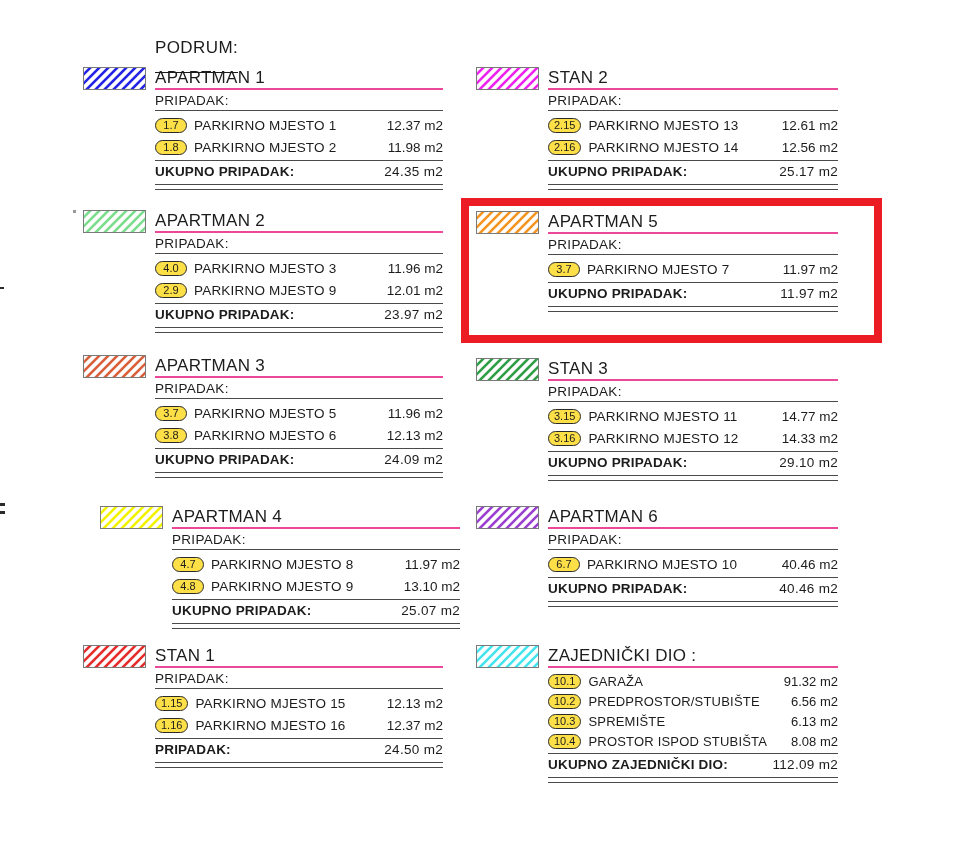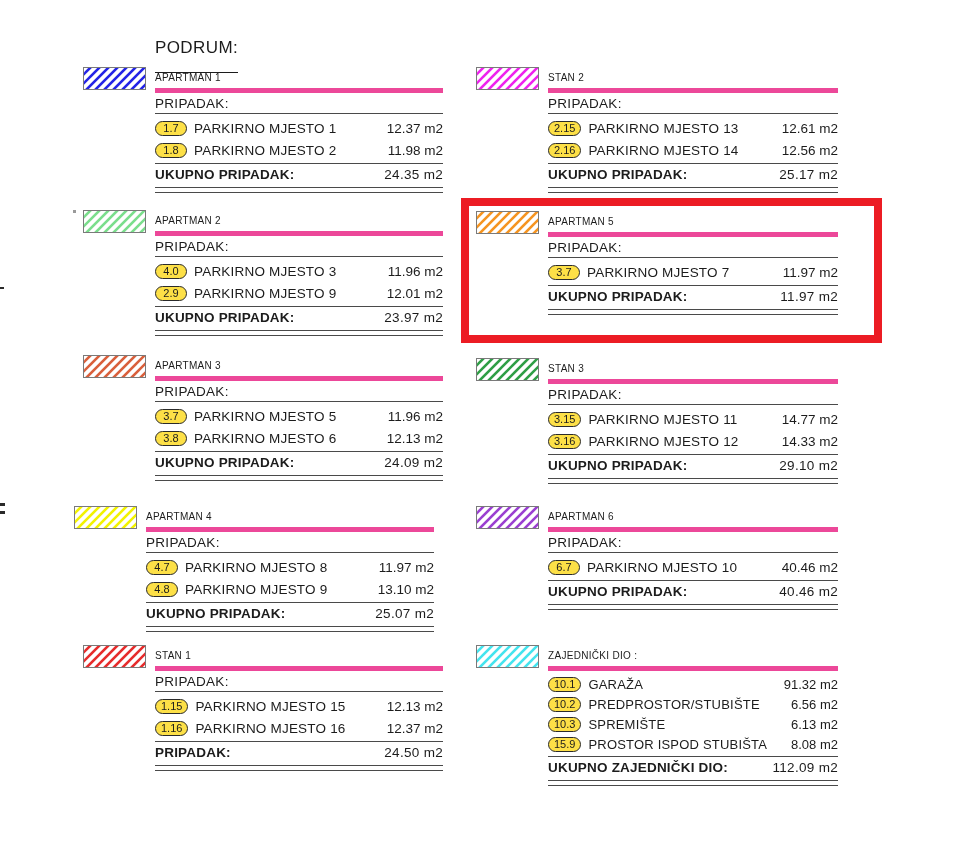--- a/index.html
+++ b/index.html
@@ -11,22 +11,22 @@
     position:absolute;left:155px;top:38px;font-size:17px;letter-spacing:.4px;
     border-bottom:1.5px solid #1c1c1c;padding-bottom:14px;font-weight:400;
   }
   .section{position:absolute;}
   .swatch{
     position:absolute;left:-72px;top:-3px;width:63px;height:23px;
     border:1px solid #7a7a7a;background:#fff;box-sizing:border-box;
   }
   .swatch svg{display:block;}
   .sec-title{
-    font-size:10px;line-height:16px;letter-spacing:.3px;
-    border-bottom:5px solid #ec4899;padding-bottom:2px;
+    font-size:17px;line-height:16px;letter-spacing:.3px;
+    border-bottom:2px solid #ec4899;padding-bottom:2px;
   }
   .sec-sub{
     font-size:13.5px;line-height:15px;margin-top:3px;letter-spacing:.3px;
     border-bottom:1px solid #4a4a4a;padding-bottom:2px;
   }
   .rows{margin-top:3px;}
   .row{display:flex;align-items:center;height:22px;font-size:13.5px;}
   .compact .row{height:20px;font-size:13px;}
   .badge{
     display:inline-block;border:1.2px solid #2a2a2a;border-radius:9px;
@@ -154,21 +154,21 @@
       <span class="row-area">12.13 m2</span>
     </div>
         </div>
         <div class="totline"></div>
         <div class="total-row">
     <span class="row-label">UKUPNO PRIPADAK:</span>
     <span class="row-area">24.09 m2</span>
   </div>
         <div class="dbl"></div>
       </div>
-      <div class="section" style="left: 146px; top: 509px; width: 288px;">
+      <div class="section" style="left: 172px; top: 509px; width: 288px;">
         <div class="swatch">
           <svg width="61" height="21" viewBox="0 0 61 21" xmlns="http://www.w3.org/2000/svg">
             <line x1="-18" y1="24" x2="7" y2="-1" stroke="#F2F200" stroke-width="2.6"></line>
             <line x1="-9" y1="24" x2="16" y2="-1" stroke="#F2F200" stroke-width="2.6"></line>
             <line x1="0" y1="24" x2="25" y2="-1" stroke="#F2F200" stroke-width="2.6"></line>
             <line x1="9" y1="24" x2="34" y2="-1" stroke="#F2F200" stroke-width="2.6"></line>
             <line x1="18" y1="24" x2="43" y2="-1" stroke="#F2F200" stroke-width="2.6"></line>
             <line x1="27" y1="24" x2="52" y2="-1" stroke="#F2F200" stroke-width="2.6"></line>
             <line x1="36" y1="24" x2="61" y2="-1" stroke="#F2F200" stroke-width="2.6"></line>
             <line x1="45" y1="24" x2="70" y2="-1" stroke="#F2F200" stroke-width="2.6"></line>
@@ -393,21 +393,21 @@
       <span class="badge">10.2</span>
       <span class="row-label">PREDPROSTOR/STUBIŠTE</span>
       <span class="row-area">6.56 m2</span>
     </div>
           <div class="row">
       <span class="badge">10.3</span>
       <span class="row-label">SPREMIŠTE</span>
       <span class="row-area">6.13 m2</span>
     </div>
           <div class="row">
-      <span class="badge">15.9</span>
+      <span class="badge">10.4</span>
       <span class="row-label">PROSTOR ISPOD STUBIŠTA</span>
       <span class="row-area">8.08 m2</span>
     </div>
         </div>
         <div class="totline"></div>
         <div class="total-row">
     <span class="row-label">UKUPNO ZAJEDNIČKI DIO:</span>
     <span class="row-area">112.09 m2</span>
   </div>
         <div class="dbl"></div>

